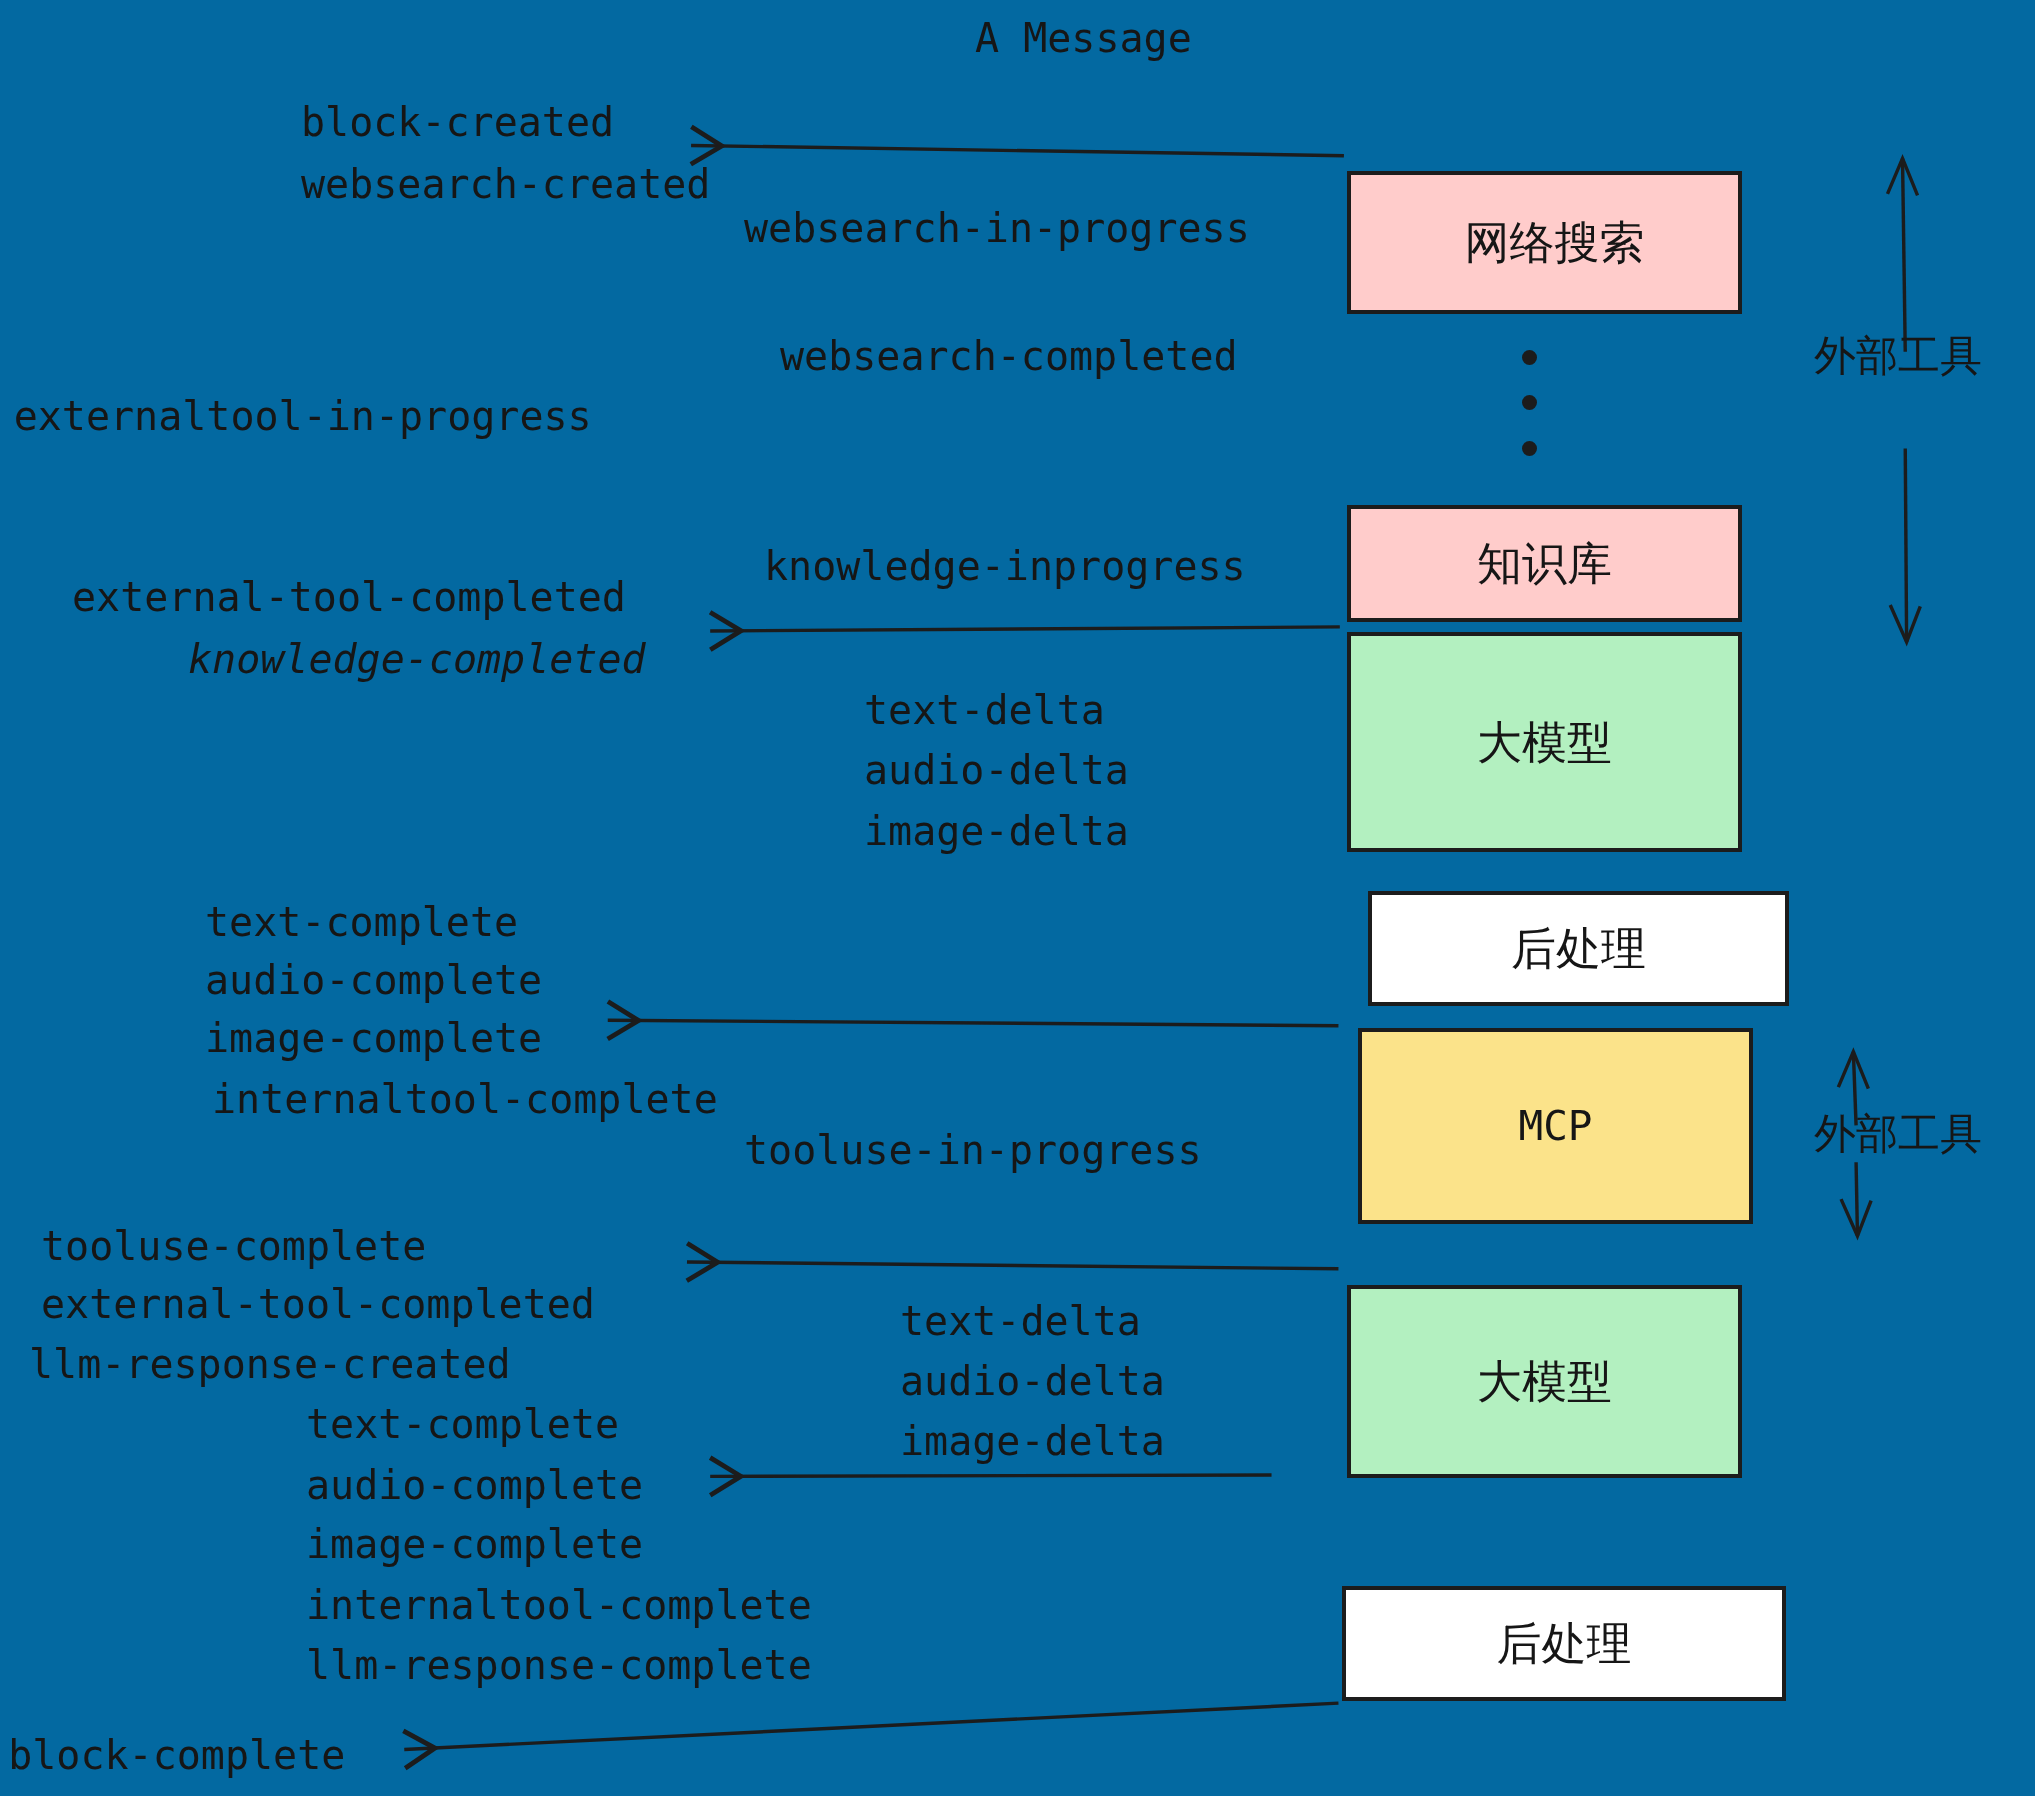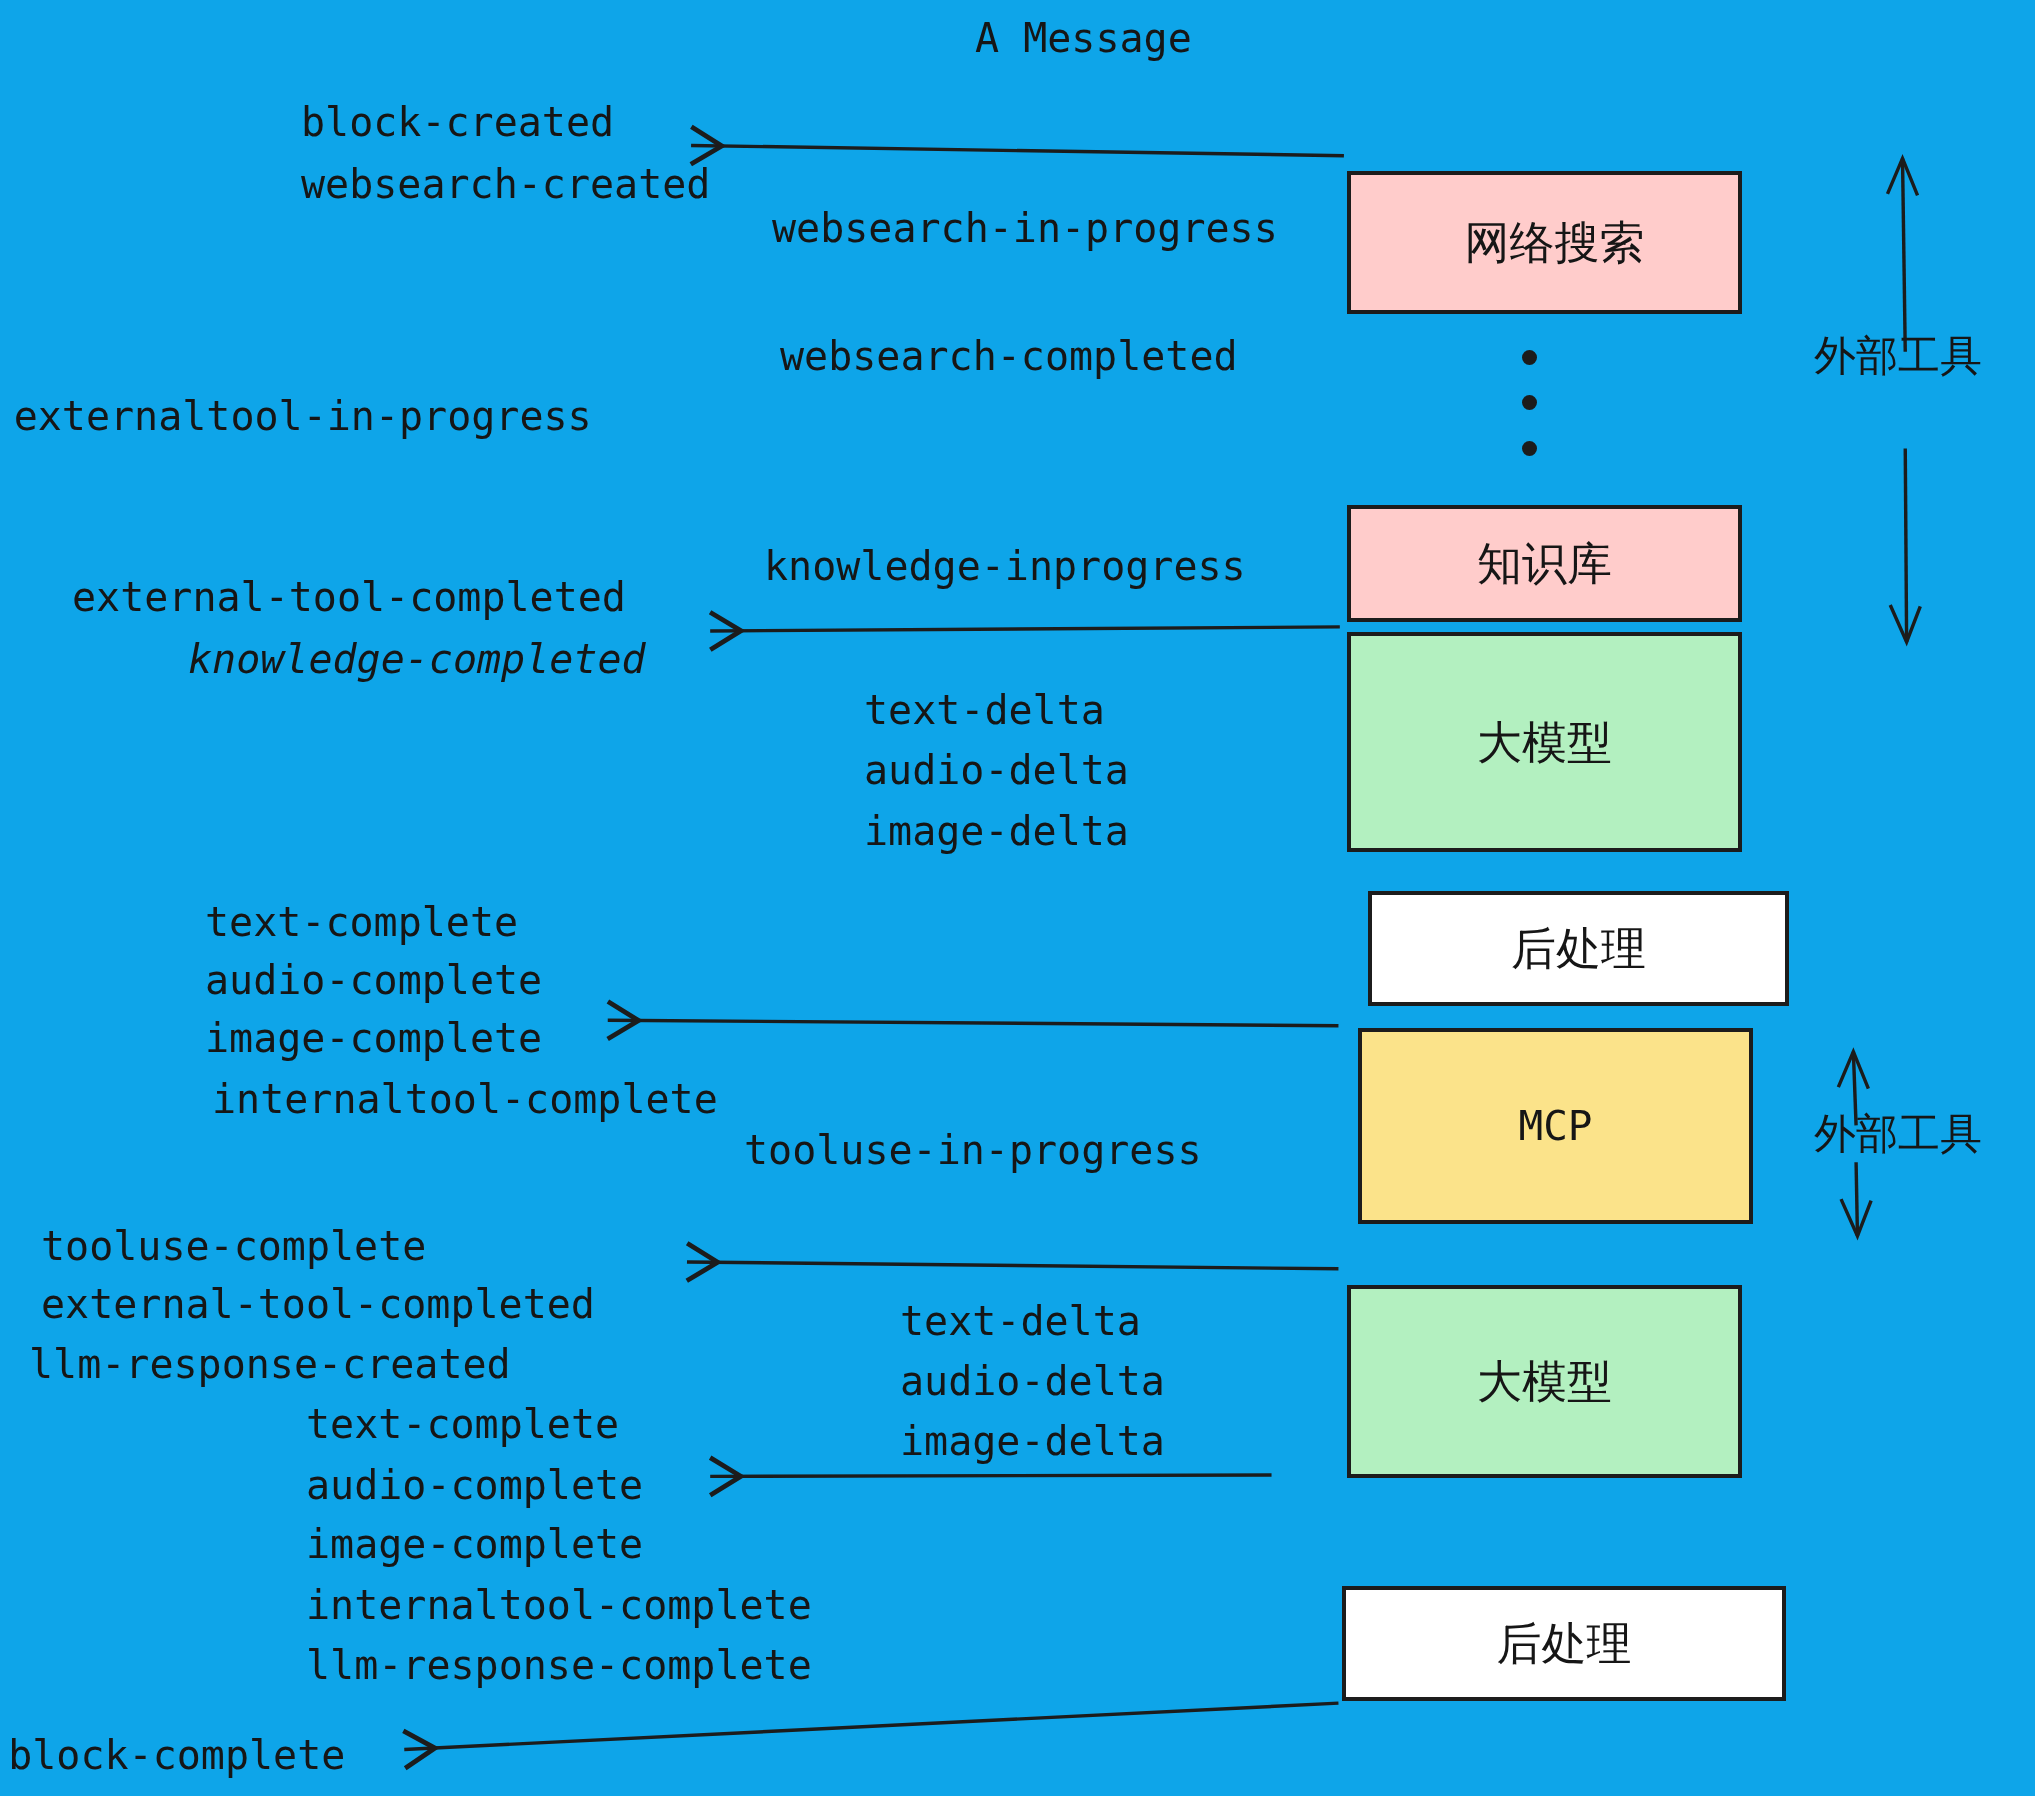--- a/index.html
+++ b/index.html
@@ -4,21 +4,21 @@
 <style>
   html, body {
     margin: 0;
     padding: 0;
     background: #ffffff;
   }
   #stage {
     position: relative;
     width: 2035px;
     height: 1796px;
-    background: #0ea5e9;
+    background: #0369a1;
     overflow: hidden;
     font-family: "DejaVu Sans Mono", "Liberation Mono", monospace;
   }
   .ev {
     position: absolute;
     font-family: "DejaVu Sans Mono", "Liberation Mono", monospace;
     font-size: 40px;
     font-weight: 400;
     color: #161616;
     white-space: nowrap;
@@ -144,21 +144,21 @@
       <div class="ev" style="left: 212px; top: 1079px;">internaltool-complete</div>
       <div class="ev" style="left: 41px; top: 1226px;">tooluse-complete</div>
       <div class="ev" style="left: 41px; top: 1284px;">external-tool-completed</div>
       <div class="ev" style="left: 29px; top: 1344px; text-align: center;">llm-response-created</div>
       <div class="ev" style="left: 306px; top: 1404px;">text-complete</div>
       <div class="ev" style="left: 306px; top: 1465px;">audio-complete</div>
       <div class="ev" style="left: 306px; top: 1524px;">image-complete</div>
       <div class="ev" style="left: 306px; top: 1585px;">internaltool-complete</div>
       <div class="ev" style="left: 306px; top: 1645px;">llm-response-complete</div>
       <div class="ev" style="left: 8.2px; top: 1735px;">block-complete</div>
-      <div class="ev" style="left: 744px; top: 208px; margin-left: 28px;">websearch-in-progress</div>
+      <div class="ev" style="left: 744px; top: 208px;">websearch-in-progress</div>
       <div class="ev" style="left: 780px; top: 294px; margin-top: 42px;">websearch-completed</div>
       <div class="ev" style="left: 764px; top: 546px;">knowledge-inprogress</div>
       <div class="ev" style="left: 864px; top: 690px;">text-delta</div>
       <div class="ev" style="left: 864px; top: 750px;">audio-delta</div>
       <div class="ev" style="left: 864px; top: 811px;">image-delta</div>
       <div class="ev" style="left: 744px; top: 1130px;">tooluse-in-progress</div>
       <div class="ev" style="left: 900px; top: 1301px;">text-delta</div>
       <div class="ev" style="left: 900px; top: 1361px;">audio-delta</div>
       <div class="ev" style="left: 900px; top: 1421px;">image-delta</div>
     </div>

